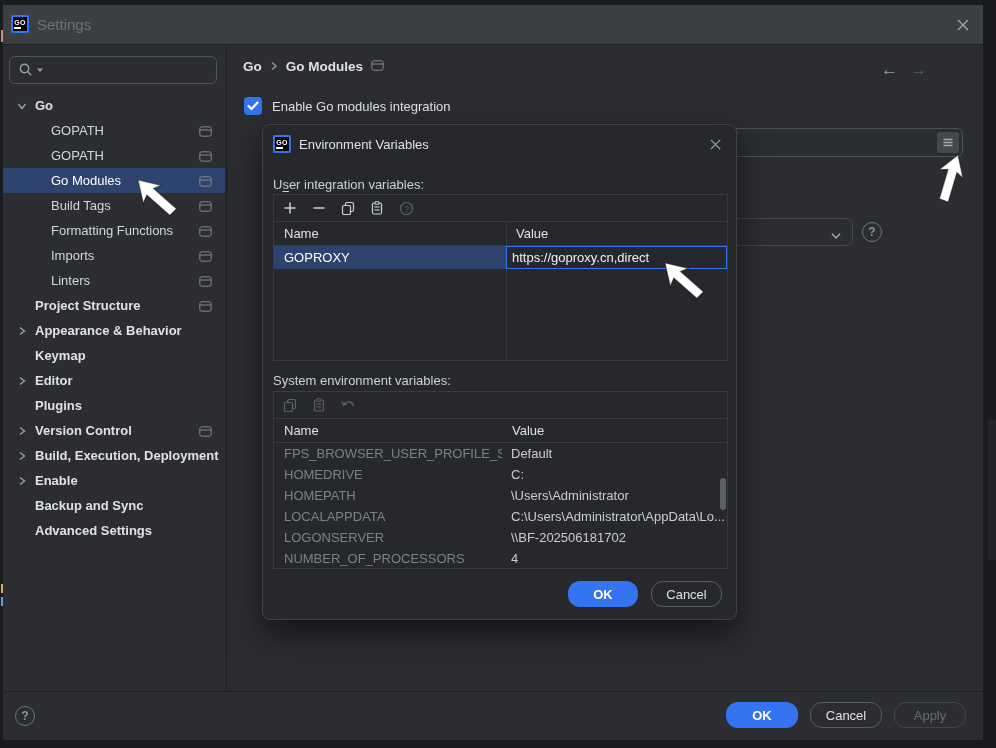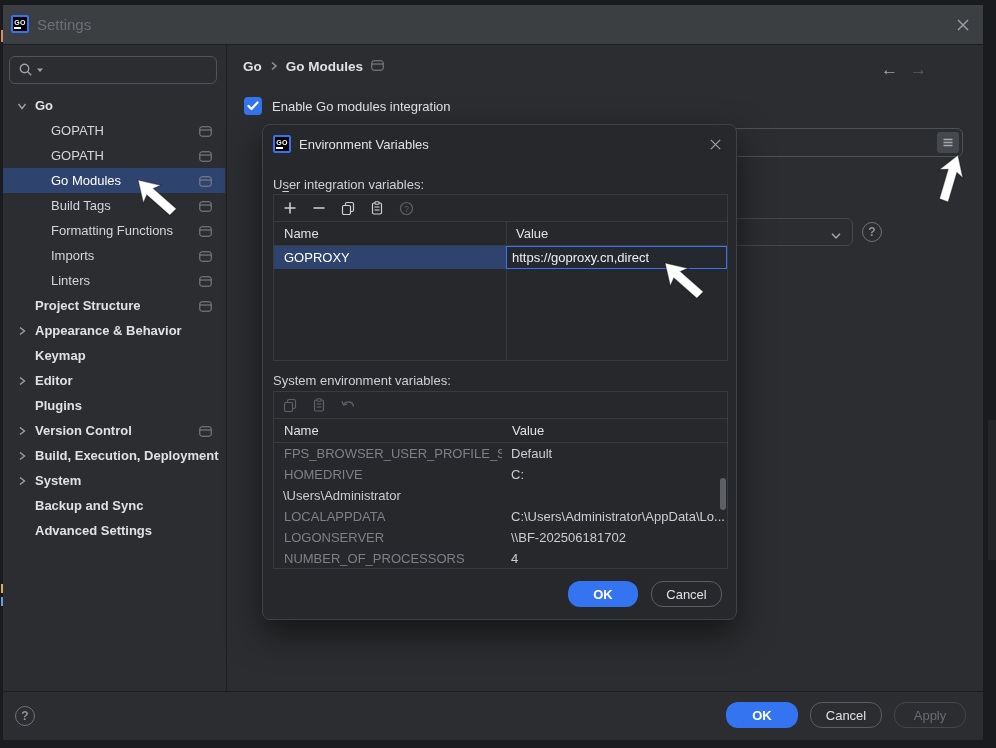--- a/index.html
+++ b/index.html
@@ -295,21 +295,21 @@
               </span>
               <span class="s-label">Build, Execution, Deployment</span>
 
             </div>
             <div class="s-item" data-level="0" data-chevron="right" data-icon="false" data-selected="false" data-bold="true">
               <span class="chev">
                 <svg width="10" height="10" viewBox="0 0 10 10">
                   <polyline points="3,1.5 7.5,5 3,8.5"></polyline>
                 </svg>
               </span>
-              <span class="s-label">System</span>
+              <span class="s-label">Enable</span>
 
             </div>
             <div class="s-item" data-level="0" data-chevron="none" data-icon="false" data-selected="false" data-bold="true">
               <span class="chev">
                 <svg width="10" height="10" viewBox="0 0 10 10">
                   <polyline points="3,1.5 7.5,5 3,8.5"></polyline>
                 </svg>
               </span>
               <span class="s-label">Backup and Sync</span>
 
@@ -482,20 +482,21 @@
 
       <div class="sys-row">
             <span class="name">FPS_BROWSER_USER_PROFILE_STRI...</span>
             <span class="val">Default</span>
           </div>
           <div class="sys-row">
             <span class="name">HOMEDRIVE</span>
             <span class="val">C:</span>
           </div>
           <div class="sys-row">
+            <span class="name">HOMEPATH</span>
             <span class="val">\Users\Administrator</span>
           </div>
           <div class="sys-row">
             <span class="name">LOCALAPPDATA</span>
             <span class="val">C:\Users\Administrator\AppData\Lo...</span>
           </div>
           <div class="sys-row">
             <span class="name">LOGONSERVER</span>
             <span class="val">\\BF-202506181702</span>
           </div>

